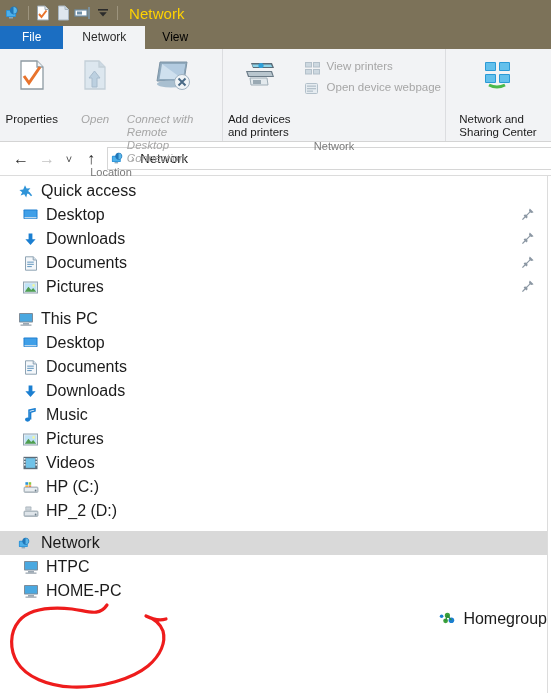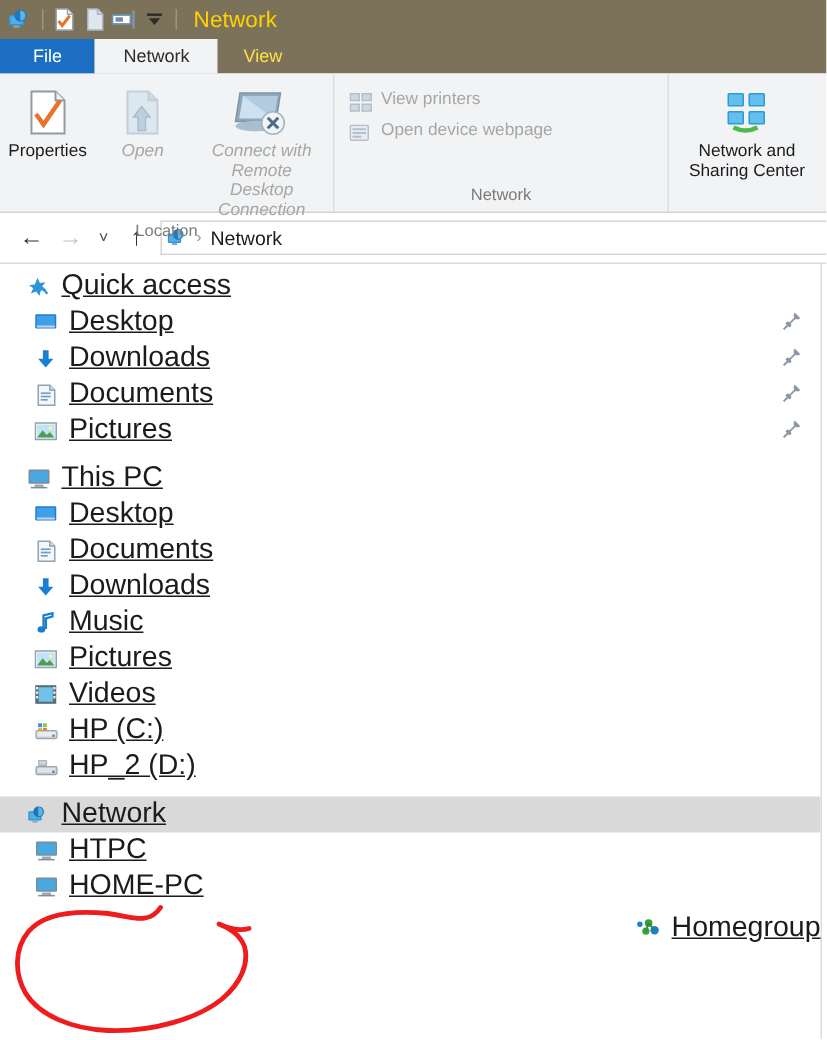--- a/index.html
+++ b/index.html
@@ -53,21 +53,21 @@
     background: #7c7259;
     display: flex;
     align-items: center;
     font-size: 12px;
   }
   .tab {
     height: 23px;
     line-height: 23px;
     padding: 0 17px;
     box-sizing: border-box;
-    color: #fde047;
+    color: #000000;
     white-space: nowrap;
   }
   .tab.file {
     background: #1b6ec2;
     color: #ffffff;
     padding: 0 22px;
   }
   .tab.active {
     background: #f2f3f5;
     color: #2b2b2b;
@@ -113,24 +113,24 @@
     padding-top: 4px;
     box-sizing: border-box;
   }
   .big-btn .bicon {
     height: 34px;
     display: flex;
     align-items: center;
     justify-content: center;
   }
   .big-btn .blabel {
-    margin-top: 3px;
+    margin-top: 21px;
     font-size: 11.5px;
     line-height: 13px;
-    text-align: center;
+    text-align: left;
     color: #1b1b1b;
     white-space: pre-line;
   }
   .big-btn.disabled .blabel { color: #a6a6a6; font-style: italic; }
   .big-btn.wide { width: 108px; }
   .small-col {
     display: flex;
     flex-direction: column;
     padding-top: 6px;
     padding-left: 4px;
@@ -233,25 +233,24 @@
   .row.selected { background: #d9d9d9; }
   .row .ricon {
     width: 17px;
     height: 17px;
     display: flex;
     align-items: center;
     justify-content: center;
     flex: 0 0 auto;
   }
   .row .rlabel {
-    font-size: 19px;
+    font-size: 16px;
     color: #1b1b1b;
     margin-left: 7px;
     white-space: nowrap;
-    text-decoration: underline;
   }
   .row.root .ricon { margin-left: 17px; }
   .row.child .ricon { margin-left: 22px; }
   .pin {
     position: absolute;
     right: 12px;
     top: 4px;
     width: 14px;
     height: 14px;
   }
@@ -355,20 +354,35 @@
         </div>
         <div class="blabel">Connect with Remote
 Desktop Connection</div>
       </div>
     </div>
     <div class="rgroup-label">Location</div>
   </div>
 
   <div class="rgroup" style="width:223px;">
     <div class="rgroup-items">
+      <div class="big-btn" style="width:76px;">
+        <div class="bicon">
+          <svg width="36" height="32" viewBox="0 0 36 32">
+            <path d="M10 4 L31 4 L33 9 L12 9 Z" fill="#5a6b78"></path>
+            <path d="M11 5.5 L30 5.5 L31.3 8 L12.3 8 Z" fill="#8fd4e8"></path>
+            <path d="M5 12 H31 L33 18 H7 Z" fill="#6b7b87"></path>
+            <path d="M6.5 13 H30 L31.6 17 H8 Z" fill="#b9c6ce"></path>
+            <path d="M9 19 H26 L27 26 H10 Z" fill="#e3e9ed" stroke="#9fadb6" stroke-width="1"></path>
+            <circle cx="20" cy="6.5" r="2.6" fill="#2f9fd8"></circle>
+            <rect x="12" y="21" width="8" height="4" fill="#9aa9b3"></rect>
+          </svg>
+        </div>
+        <div class="blabel">Add devices
+and printers</div>
+      </div>
 
       <div class="small-col">
         <div class="small-btn disabled">
           <span class="sicon">
             <svg width="15" height="13" viewBox="0 0 15 13">
               <rect x="0.5" y="0.5" width="6" height="4.5" fill="#cdd8e0" stroke="#b3c0ca"></rect>
               <rect x="8.5" y="0.5" width="6" height="4.5" fill="#cdd8e0" stroke="#b3c0ca"></rect>
               <rect x="0.5" y="7.5" width="6" height="4.5" fill="#cdd8e0" stroke="#b3c0ca"></rect>
               <rect x="8.5" y="7.5" width="6" height="4.5" fill="#cdd8e0" stroke="#b3c0ca"></rect>
             </svg>

